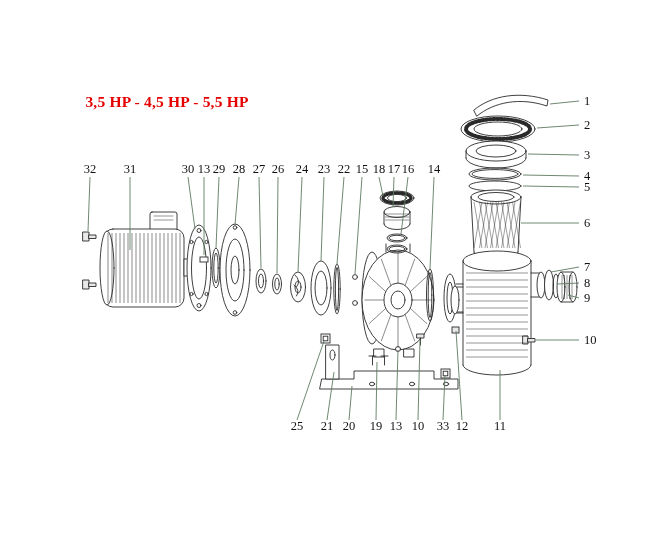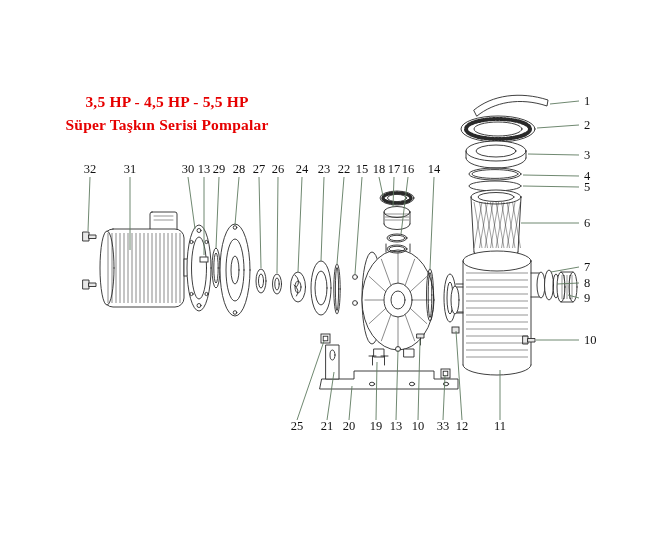--- a/index.html
+++ b/index.html
@@ -10,21 +10,20 @@
   svg.diagram{position:absolute;left:0;top:0;}
   text.callout{font-family:"Liberation Serif",serif;font-size:12.5px;fill:#111111;}
 </style>
 </head>
 <body>
 
 <div class="stage">
 
   <div class="title" style="color: rgb(230, 0, 0);">
     <div>3,5 HP - 4,5 HP - 5,5 HP</div>
-    <div>Süper Taşkın Serisi Pompalar</div>
   </div>
 
   <svg class="diagram" id="diagram" width="670" height="542" viewBox="0 0 670 542">
 
     <g id="parts" stroke="#2a2a2a" stroke-width="0.9" fill="none" stroke-linecap="round">
 
       <g fill="#e8e8e8">
         <path d="M83 232 h6 v9 h-6 z"></path>
           <path d="M89 235 h7 v3.5 h-7 z"></path>
         <path d="M83 280 h6 v9 h-6 z"></path>

